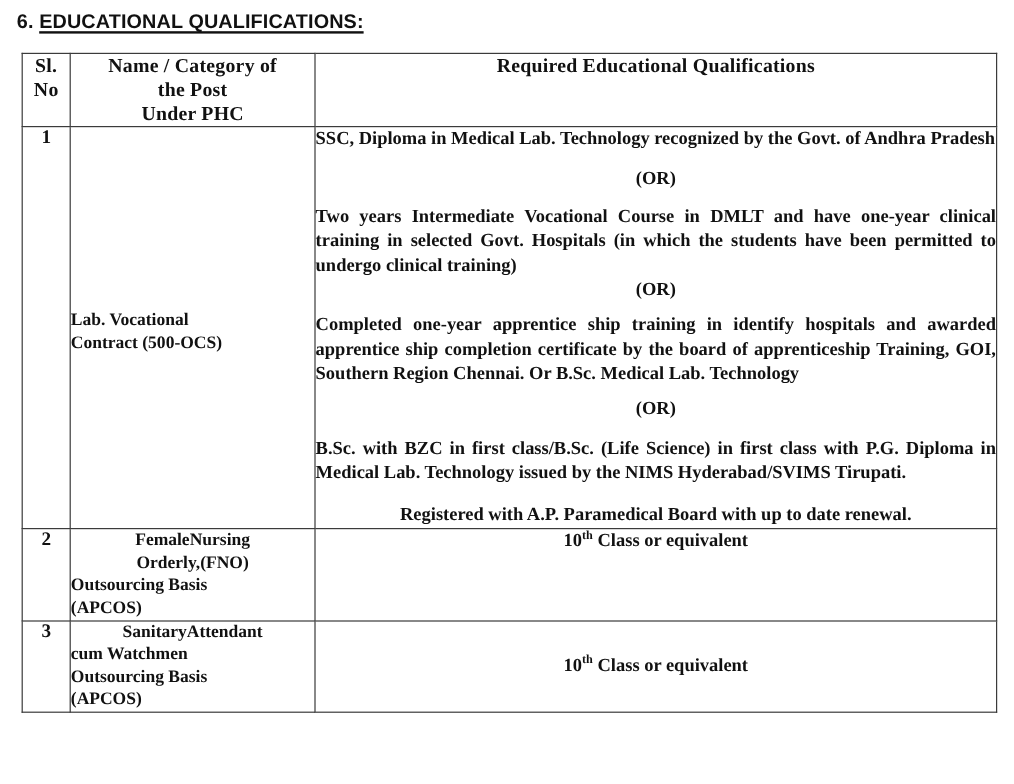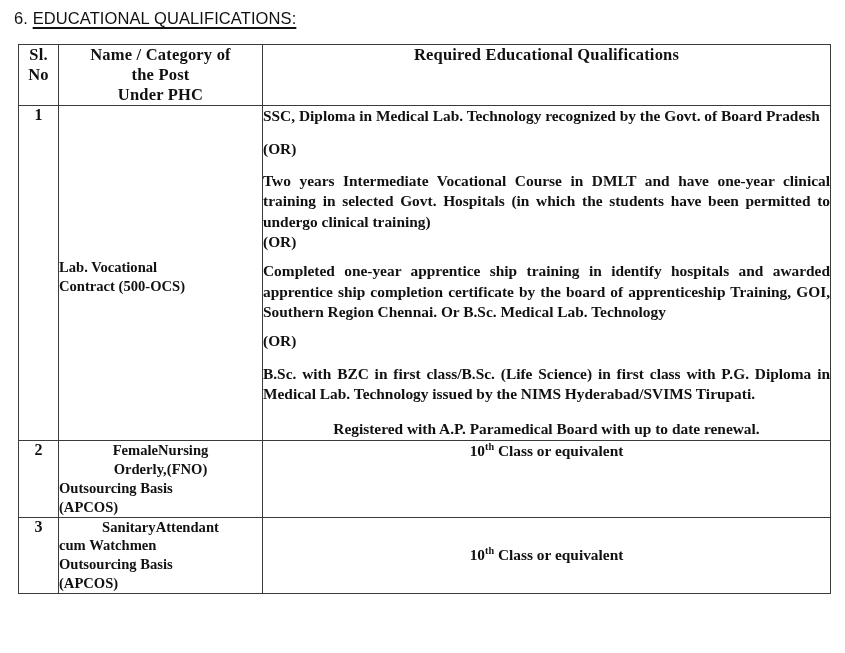--- a/index.html
+++ b/index.html
@@ -16,21 +16,21 @@
     color: #111111;
     overflow: hidden;
   }
 
   
   #heading {
     position: absolute;
     left: 14px;
     top: 9px;
     font-family: "Liberation Sans", "DejaVu Sans", sans-serif;
-    font-weight: normal;
+    font-weight: bold;
     font-size: 16.5px;
     letter-spacing: 0.1px;
     white-space: nowrap;
   }
   #heading .num { }
   #heading .ul {
     text-decoration: underline;
     text-decoration-thickness: 1.6px;
     text-underline-offset: 2.5px;
   }
@@ -97,20 +97,21 @@
   .plainline { white-space: nowrap; }
 
   
   .q-para {
     text-align: justify;
     text-justify: inter-word;
     margin: 0;
   }
   .q-para.last-noj { text-align: center; }
   .q-or {
+    text-align: center;
     margin: 0;
   }
   .gap-sm { height: 9px; }
   .gap-md { height: 12px; }
   .gap-lg { height: 15px; }
 
   sup.ord {
     font-size: 0.66em;
     vertical-align: super;
     line-height: 0;
@@ -148,21 +149,21 @@
 
     <tr>
       <td class="cell-sl">1</td>
       <td class="cell-name mid">
         <div style="padding-top:152px;">
           <div class="plainline">Lab. Vocational</div>
           <div class="plainline">Contract (500-OCS)</div>
         </div>
       </td>
       <td class="cell-req">
-        <p class="q-para">SSC, Diploma in Medical Lab. Technology recognized by the Govt. of Board Pradesh</p>
+        <p class="q-para">SSC, Diploma in Medical Lab. Technology recognized by the Govt. of Andhra Pradesh</p>
         <div class="gap-md"></div>
         <p class="q-or">(OR)</p>
         <div class="gap-md"></div>
         <p class="q-para">Two years Intermediate Vocational Course in DMLT and have one-year clinical training in selected Govt. Hospitals (in which the students have been permitted to undergo clinical training)</p>
         <p class="q-or">(OR)</p>
         <div class="gap-sm"></div>
         <p class="q-para">Completed one-year apprentice ship training in identify hospitals and awarded apprentice ship completion certificate by the board of apprenticeship Training, GOI, Southern Region Chennai. Or B.Sc. Medical Lab. Technology</p>
         <div class="gap-sm"></div>
         <p class="q-or">(OR)</p>
         <div class="gap-md"></div>

